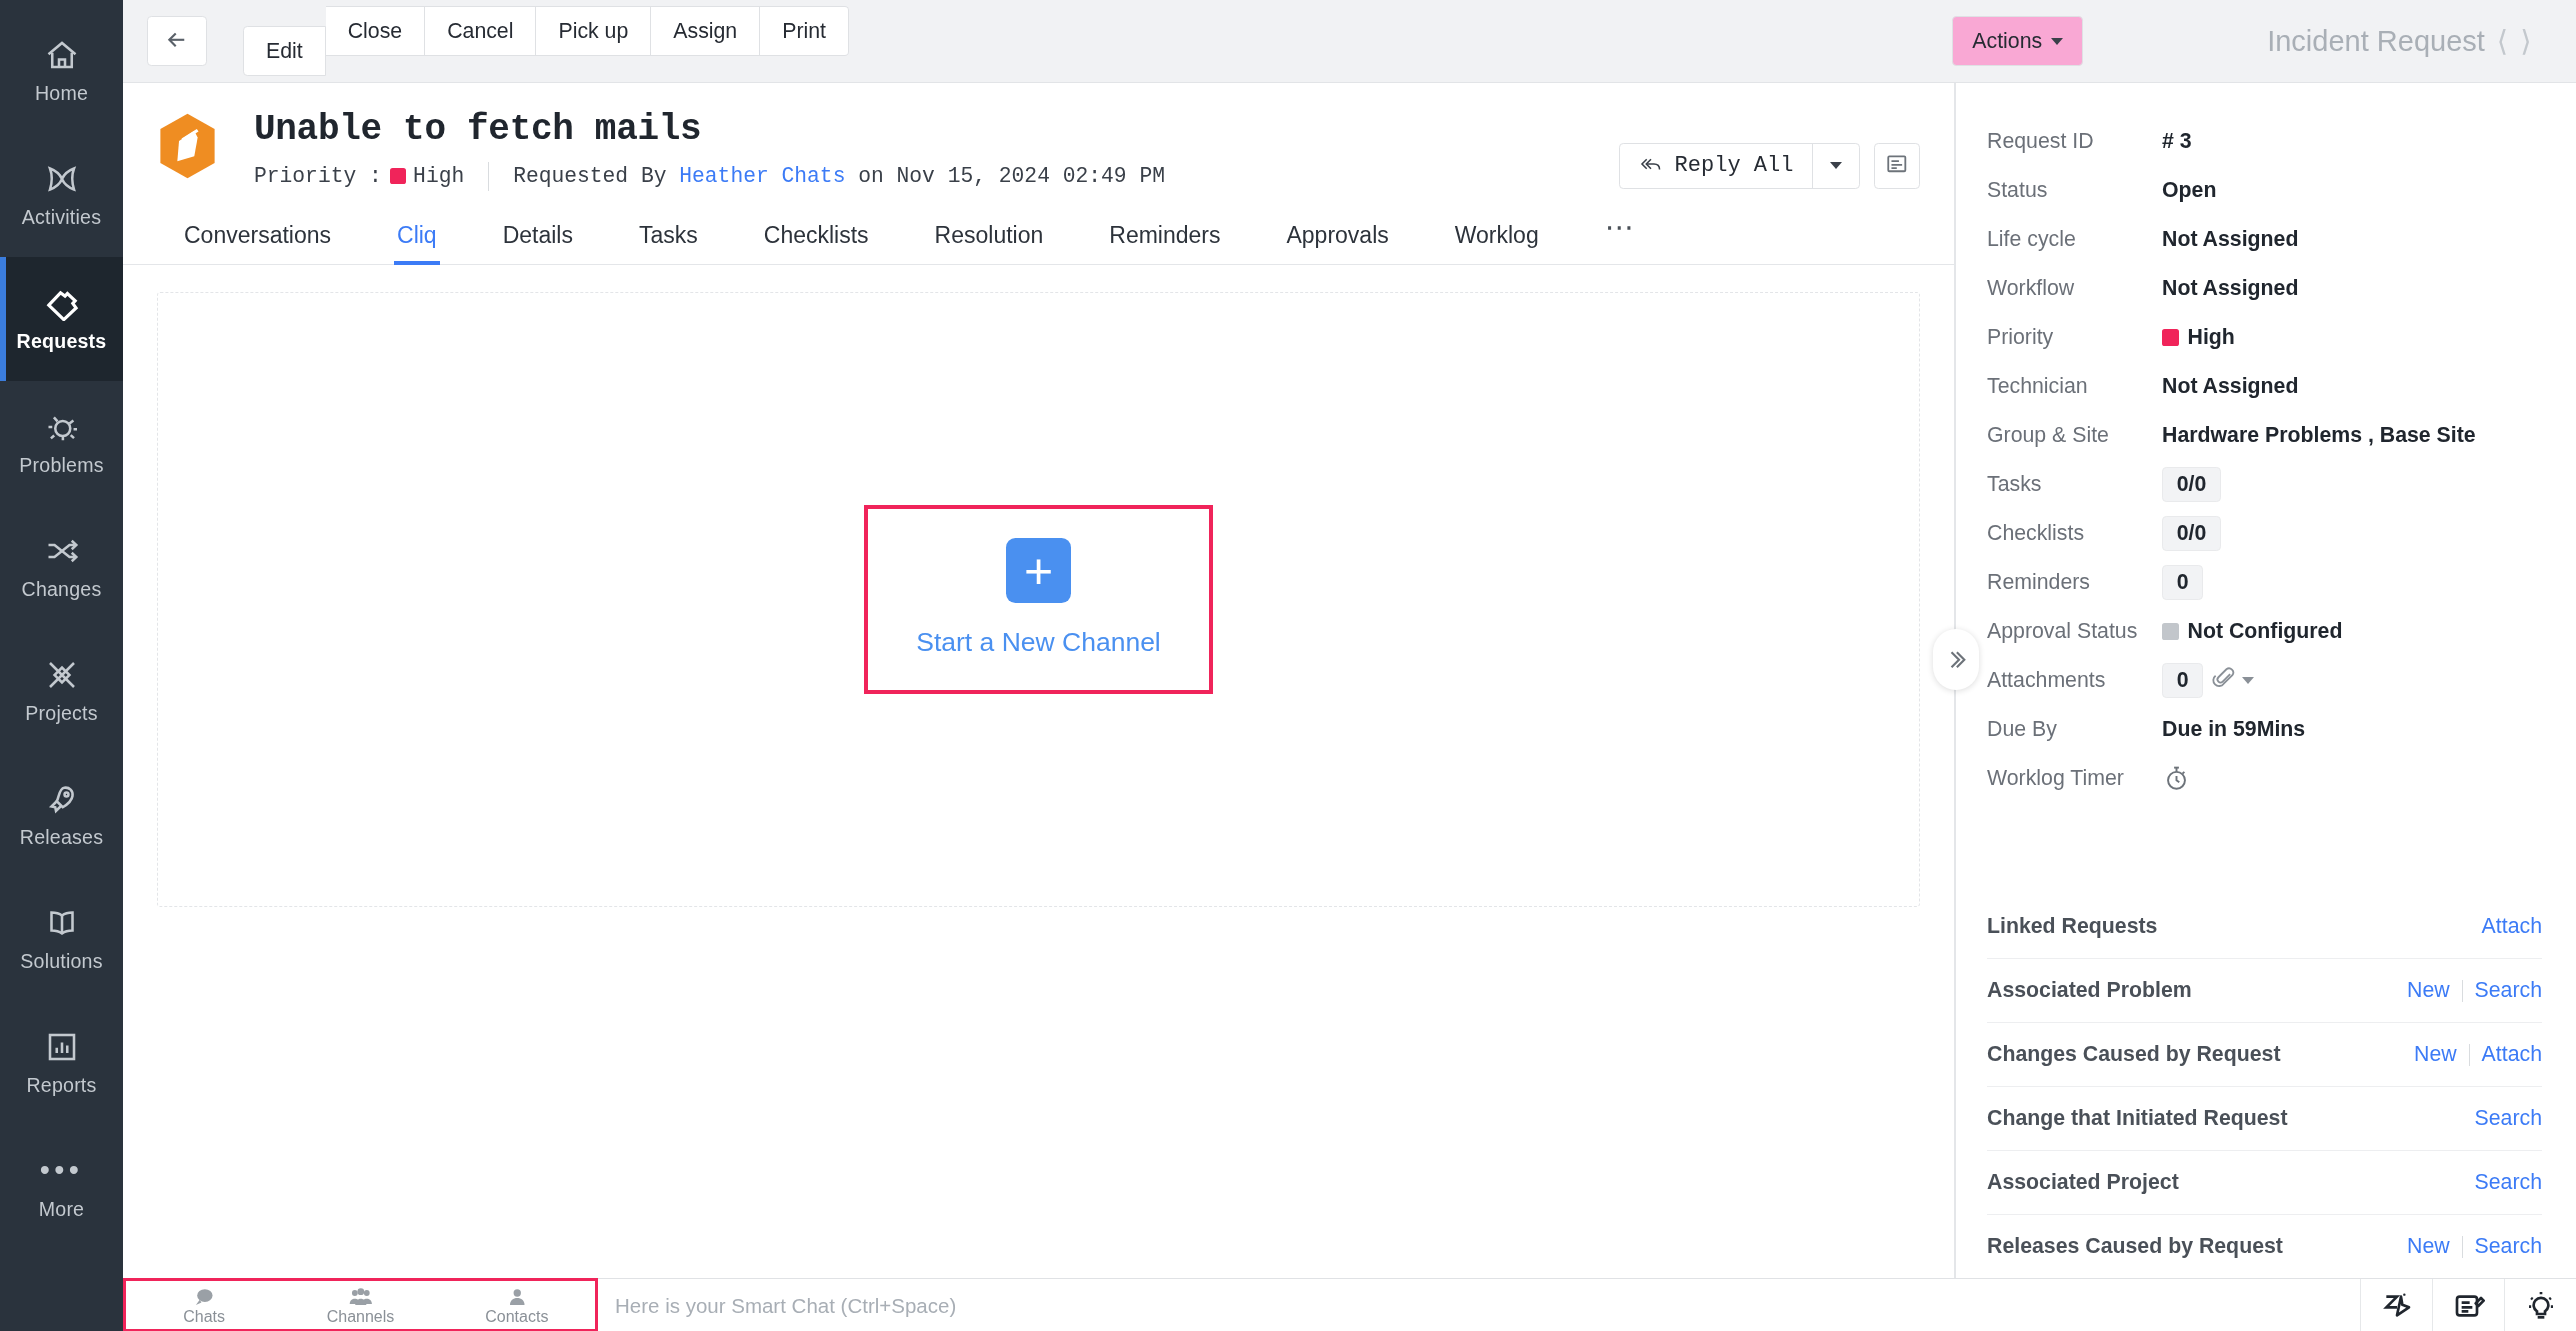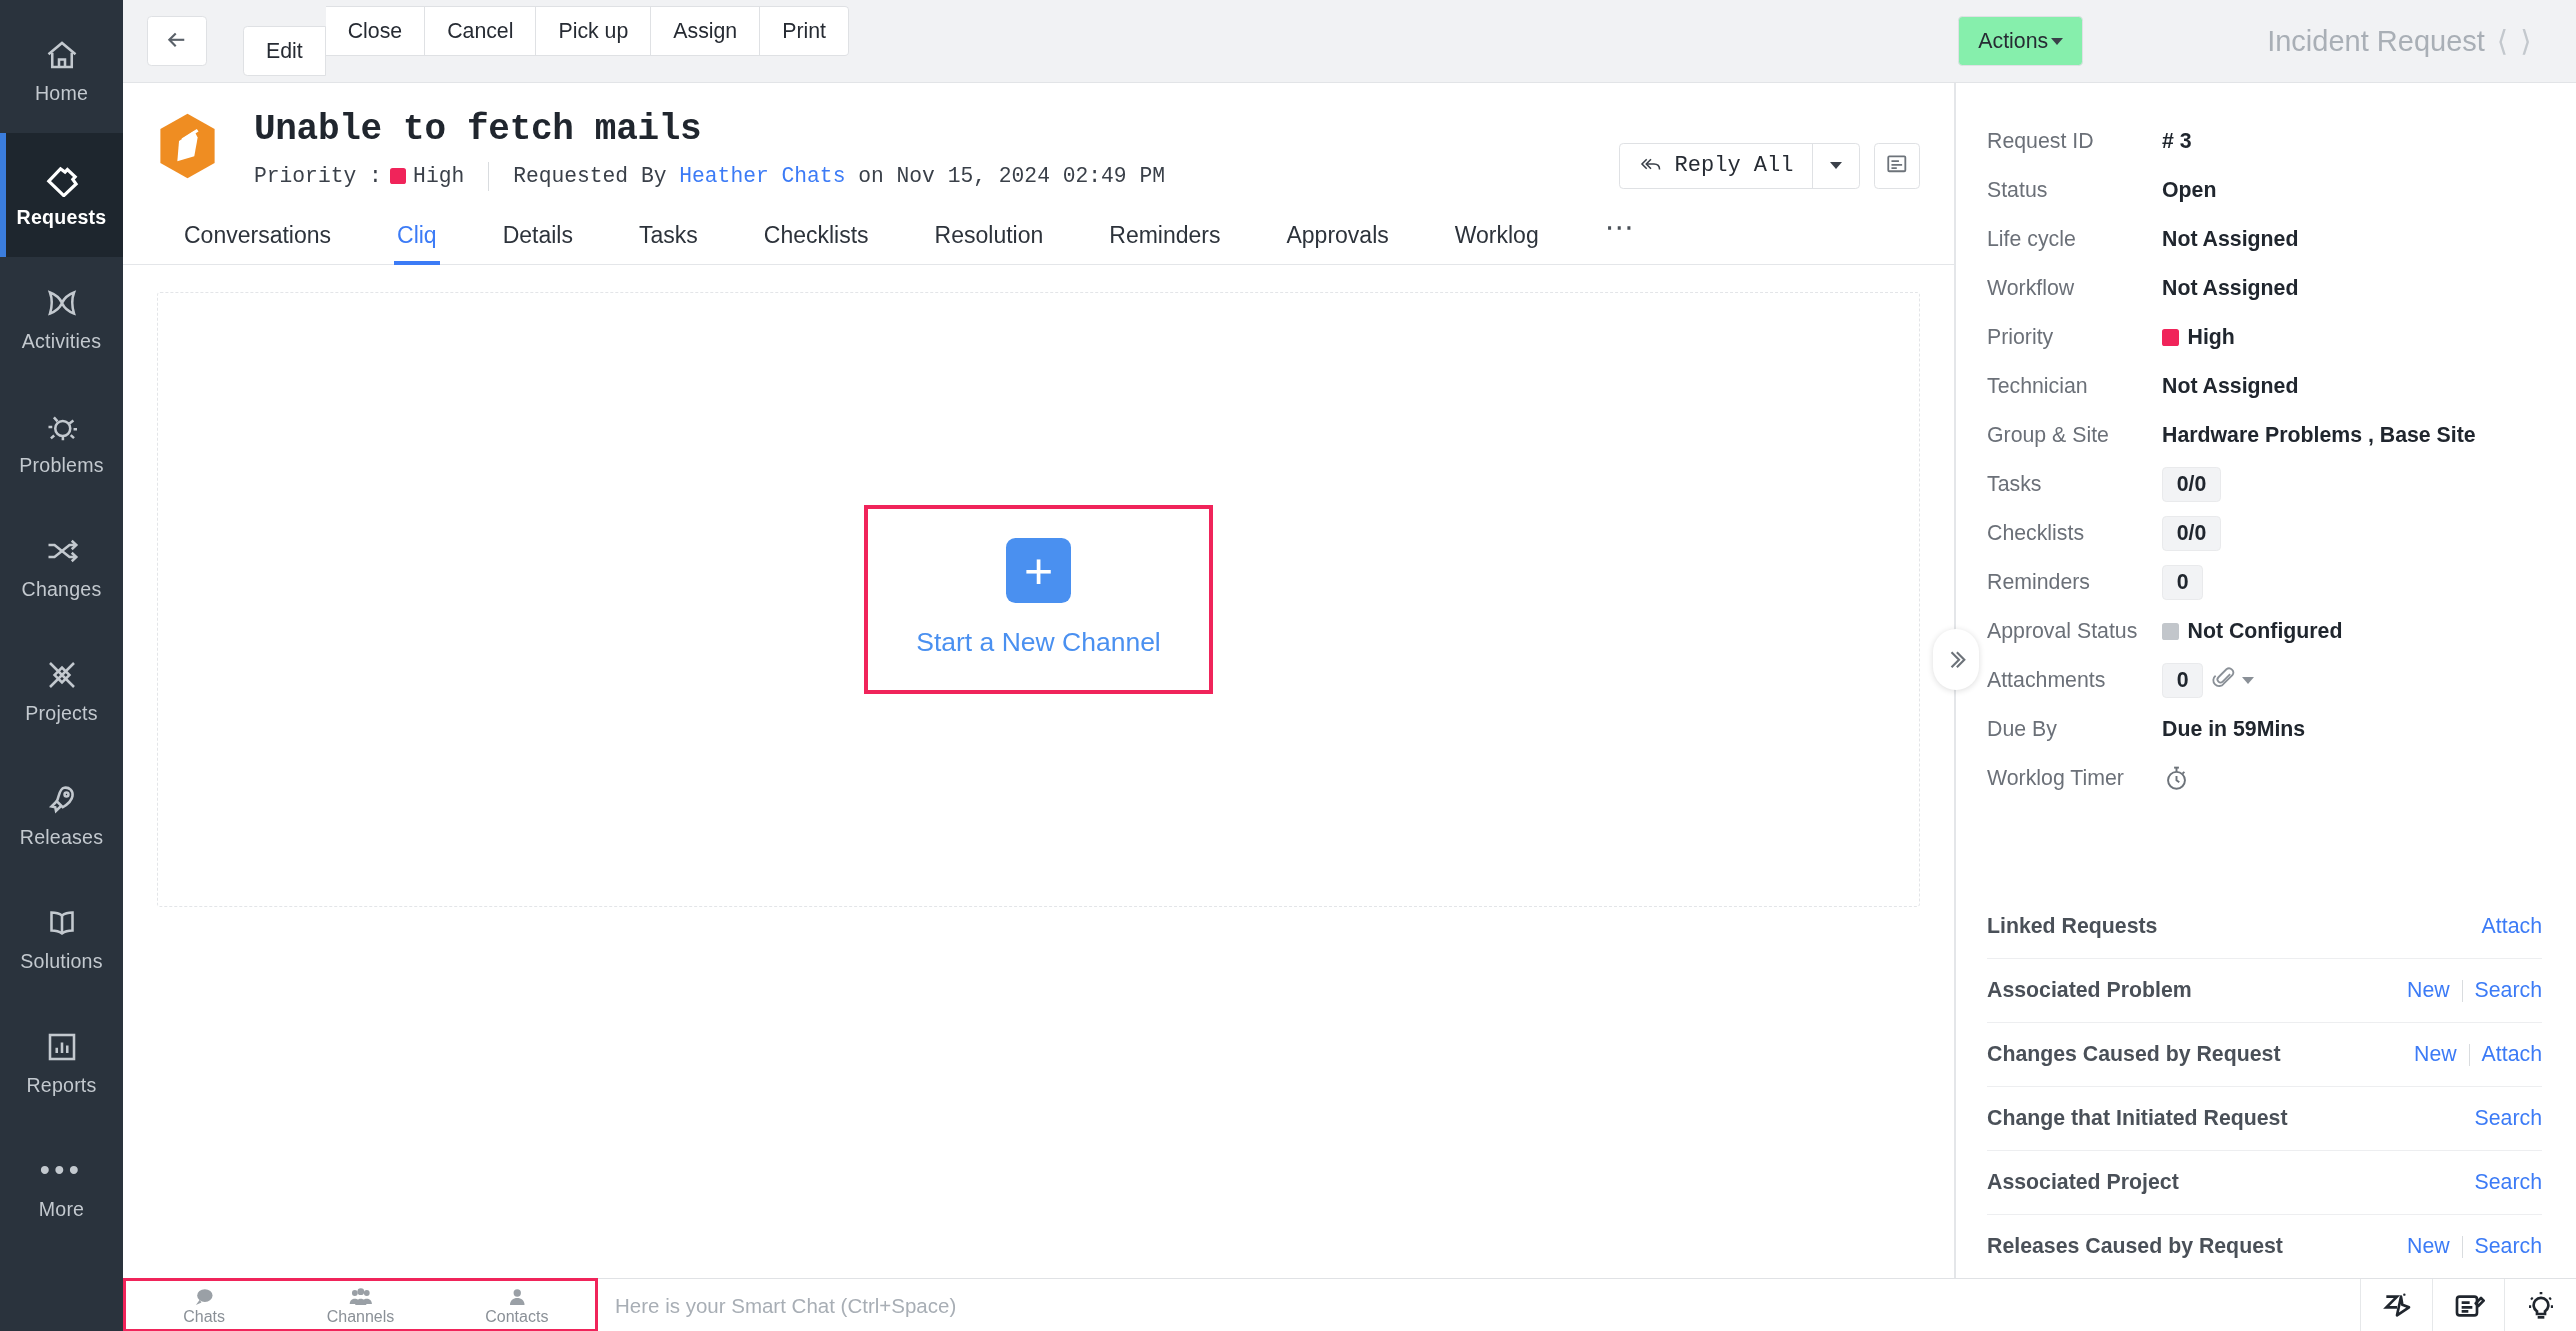--- a/index.html
+++ b/index.html
@@ -61,22 +61,22 @@
   .tb-btn {
     height: 50px; background:#fff; border:0.9px solid #dfe1e4; border-left:none;
     font-size: 21.3px; color:#262b33; padding: 0 22px;
     display:flex; align-items:center; cursor:pointer;
     font-family:"Liberation Sans", sans-serif;
   }
   .tb-btn:first-child { border-left:0.9px solid #dfe1e4; border-radius: 4.3px 0 0 4.3px; margin-top: 20px; }
   .tb-btn:last-child { border-radius: 0 4.3px 4.3px 0; }
   .tb-spacer { flex: 1; }
   .actions-btn {
-    height: 50px; background:#86efac; border:0.9px solid #dfe1e4; border-radius:4.3px;
-    font-size:21.3px; color:#262b33; padding: 0 19px; display:flex; align-items:center; gap:3px;
+    height: 50px; background:#f9a8d4; border:0.9px solid #dfe1e4; border-radius:4.3px;
+    font-size:21.3px; color:#262b33; padding: 0 19px; display:flex; align-items:center; gap:9px;
     cursor:pointer;
   }
   .caret { width:0;height:0;border-left:6.8px solid transparent;border-right:6.8px solid transparent;border-top:7.7px solid #3a4049; }
   .rq-type {
     display:flex; align-items:center; gap:12px;
     margin-left: 184px; margin-right: 20.5px; text-align: center;
   }
   .rq-type .ttl { font-size: 29px; color:#a9afb6; }
   .arrowchev { font-size: 29px; color:#c3c8cd; cursor:pointer; line-height:1; }
 
@@ -227,35 +227,35 @@
     <div class="nav-item">
       <span class="ico">
         <svg class="navicon" viewBox="0 0 24 24">
             <path d="M3 11.5 12 4l9 7.5"></path>
             <path d="M5.5 10.5V20h13v-9.5"></path>
             <path d="M10 20v-5h4v5"></path>
           </svg>
       </span>
       <span class="lbl">Home</span>
     </div>
+    <div class="nav-item">
+      <span class="ico">
+        <svg class="navicon" viewBox="0 0 24 24">
+            <path d="M4 5c4 1.5 6.5 3.5 8 7 1.5-3.5 4-5.5 8-7-1.5 4-1.5 9 0 14-4-1.5-6.5-3.5-8-7-1.5 3.5-4 5.5-8 7 1.5-5 1.5-10 0-14z"></path>
+          </svg>
+      </span>
+      <span class="lbl">Activities</span>
+    </div>
     <div class="nav-item active">
       <span class="ico">
         <svg class="navicon" viewBox="0 0 24 24">
             <path d="M3.2 13.4 11 5.2l3 2.2 1.6-1.7 5.2 4.9-1.6 1.7 2.2 3-8.2 7.8z"></path>
           </svg>
       </span>
       <span class="lbl">Requests</span>
-    </div>
-    <div class="nav-item">
-      <span class="ico">
-        <svg class="navicon" viewBox="0 0 24 24">
-            <path d="M4 5c4 1.5 6.5 3.5 8 7 1.5-3.5 4-5.5 8-7-1.5 4-1.5 9 0 14-4-1.5-6.5-3.5-8-7-1.5 3.5-4 5.5-8 7 1.5-5 1.5-10 0-14z"></path>
-          </svg>
-      </span>
-      <span class="lbl">Activities</span>
     </div>
     <div class="nav-item">
       <span class="ico">
         <svg class="navicon" viewBox="0 0 24 24">
             <circle cx="12.5" cy="13" r="5"></circle>
             <path d="M9 8.3 6.6 5.6M17 9.6l2.6-2M5.5 12H3M22 13.5h-2.3M6.8 17.7 4.6 19.6M17.8 17.4l2.2 2M12.6 18.2v2.6"></path>
           </svg>
       </span>
       <span class="lbl">Problems</span>
     </div>

